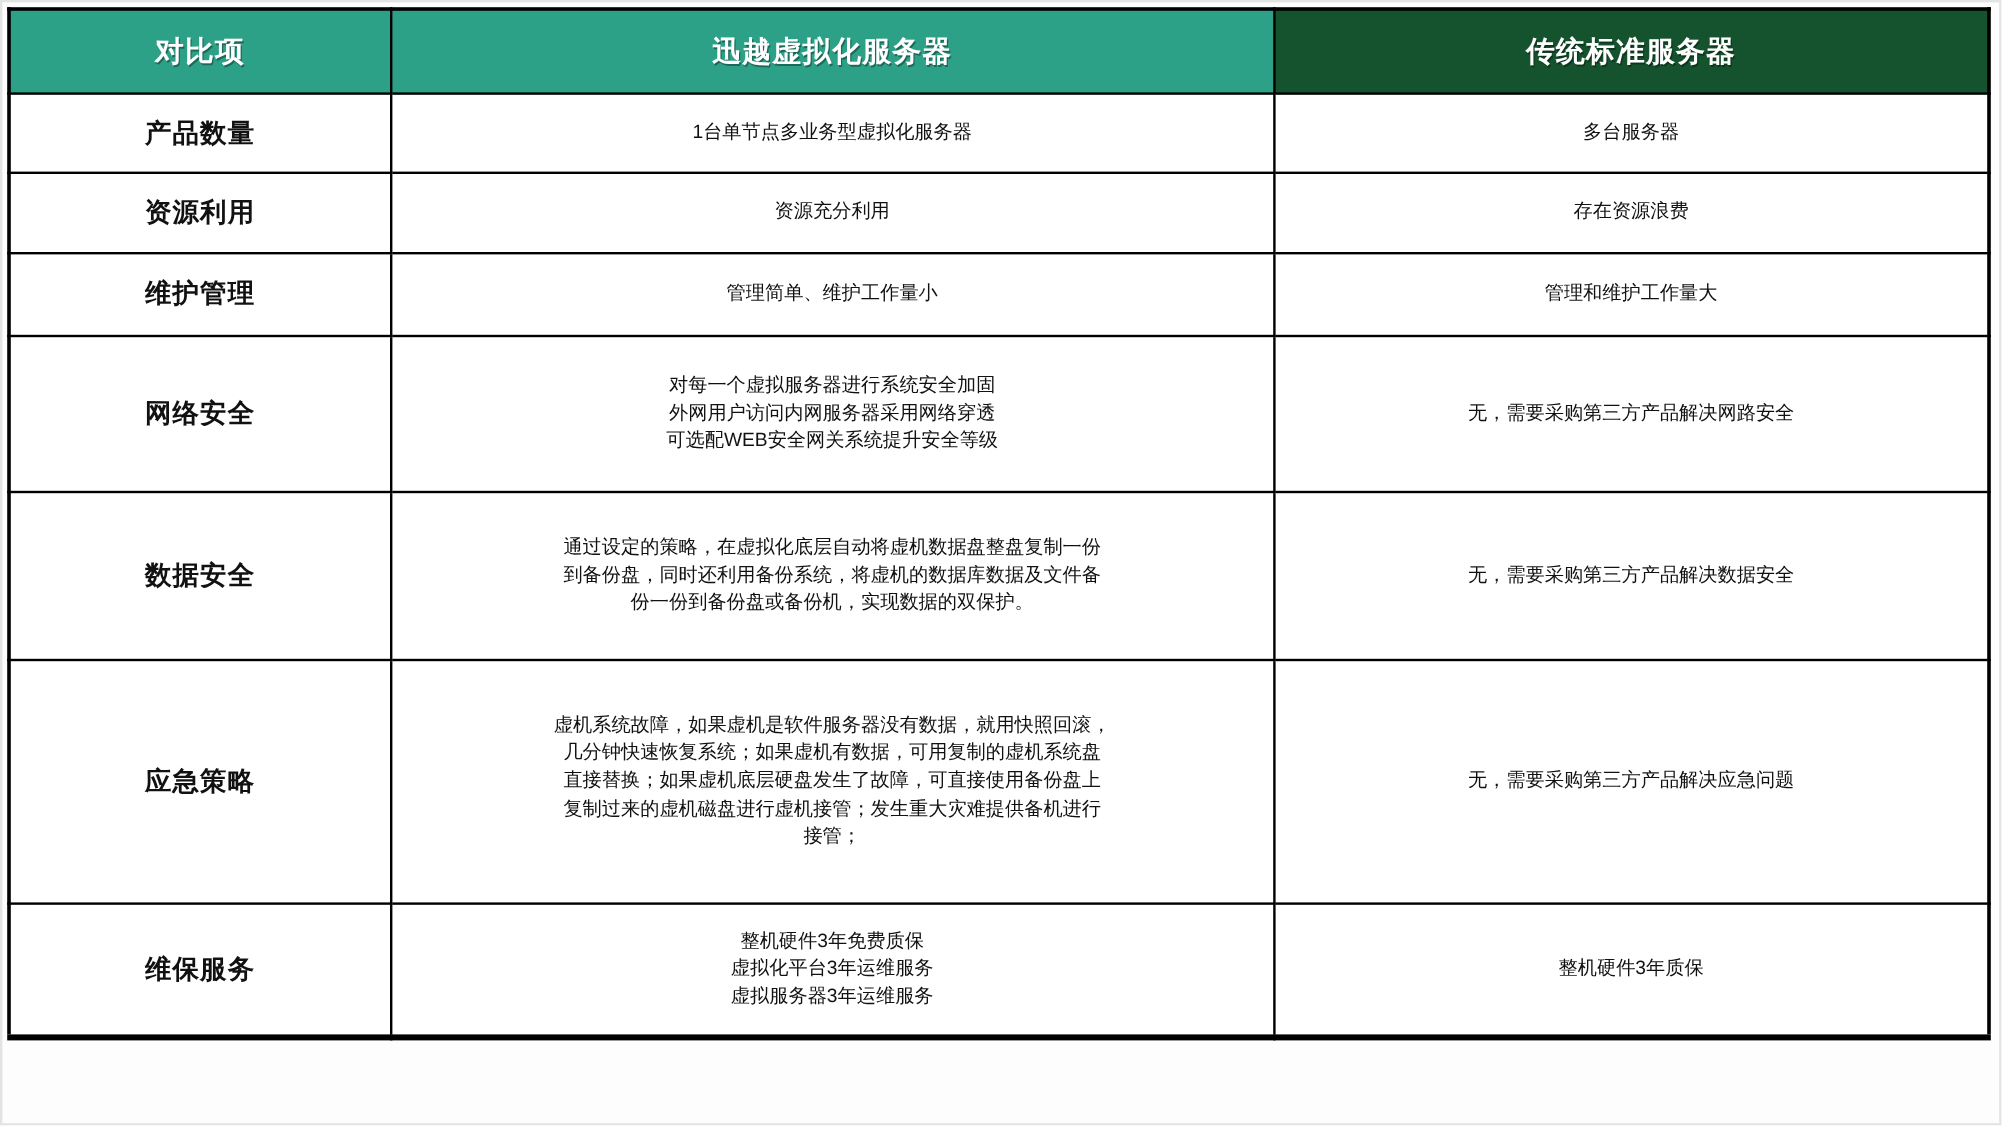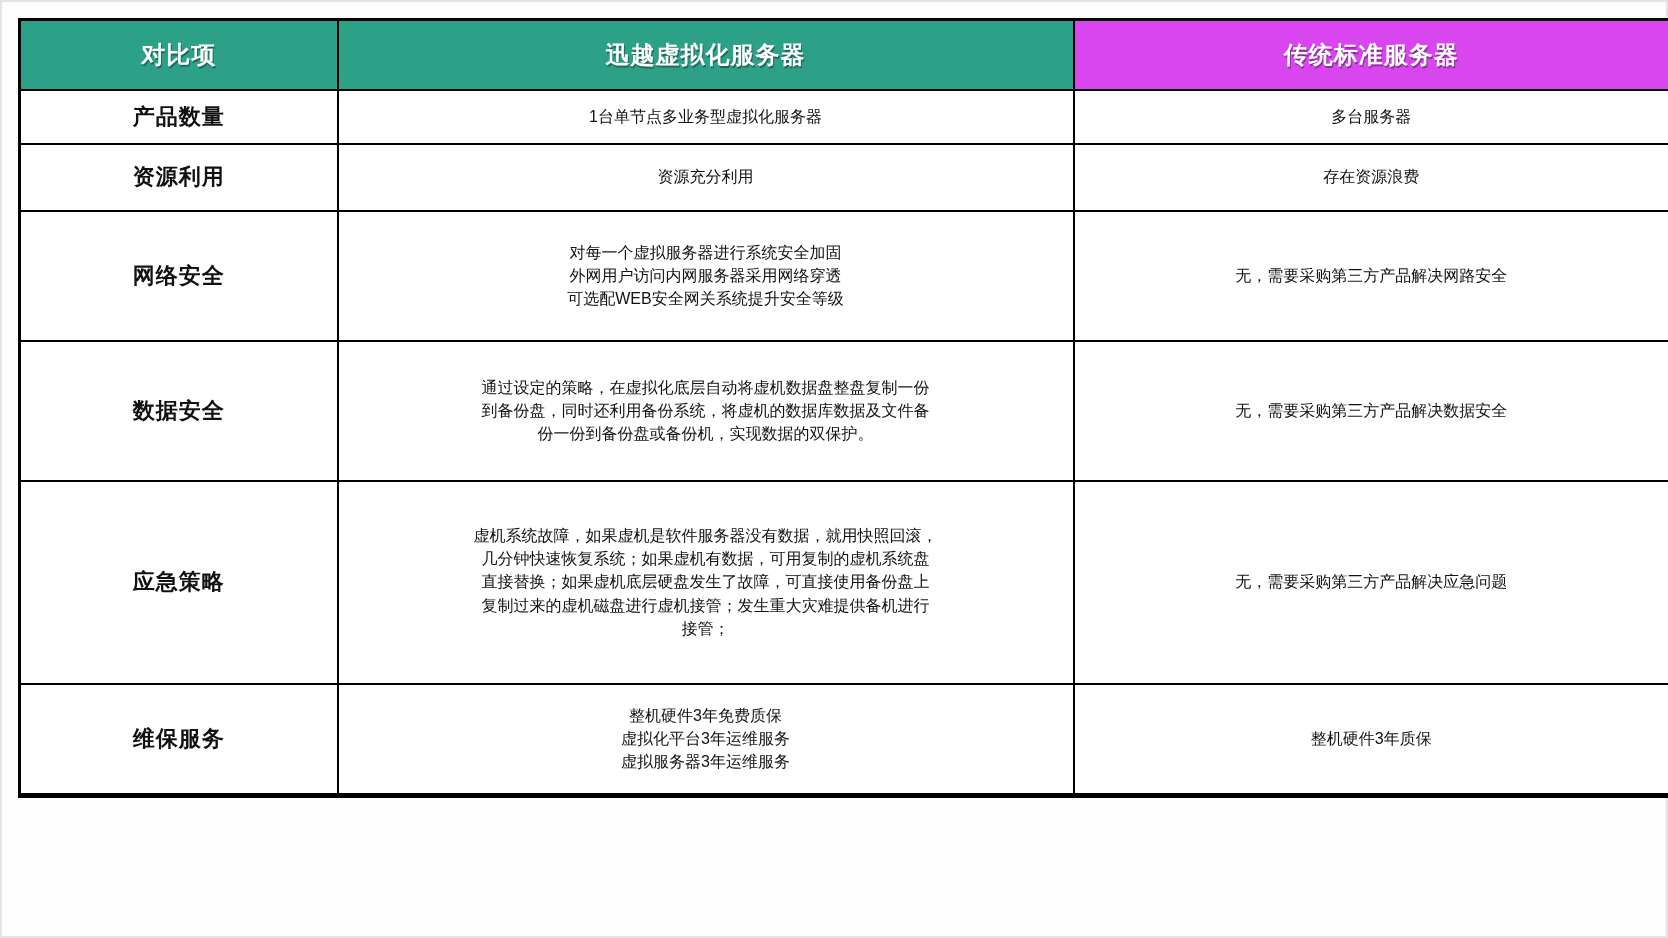--- a/index.html
+++ b/index.html
@@ -6,21 +6,21 @@
   html, body {
     width: 1668px; height: 938px;
     background: #ffffff;
     font-family: "Liberation Sans", "DejaVu Sans", sans-serif;
     overflow: hidden;
   }
   .page {
     width: 1668px; height: 938px;
     border: 2px solid #e3e3e3;
     background: #fdfdfd;
-    padding: 16px;
+    padding: 4px;
   }
   table.compare {
     width: 1650px;
     border-collapse: collapse;
     table-layout: fixed;
     background: #ffffff;
     border: 3px solid #000000;
     border-bottom-width: 5px;
   }
   col.c1 { width: 318px; }
@@ -44,21 +44,21 @@
   td.row-label {
     font-size: 22px;
     font-weight: bold;
     letter-spacing: 1px;
   }
   td.val {
     font-size: 16px;
     line-height: 1.45;
     white-space: pre-line;
   }
-  tr.r1 td { height: 54px; }
+  tr.r1 td { height: 66px; }
   tr.r2 td { height: 67px; margin-top: 32px; }
   tr.r3 td { height: 69px; }
   tr.r4 td { height: 130px; }
   tr.r5 td { height: 140px; border-radius: 29px; }
   tr.r6 td { height: 203px; margin-top: 16px; }
   tr.r7 td { height: 112px; }
 </style>
 </head>
 <body>
 
@@ -66,33 +66,38 @@
   <table class="compare">
     <colgroup>
         <col class="c1">
         <col class="c2">
         <col class="c3">
       </colgroup>
     <thead>
       <tr>
         <th class="head" style="background: rgb(44, 161, 135); color: rgb(255, 255, 255);">对比项</th>
         <th class="head" style="background: rgb(44, 161, 135); color: rgb(255, 255, 255);">迅越虚拟化服务器</th>
-        <th class="head" style="background: #d946ef; color: rgb(255, 255, 255); font-family: Liberation Serif, serif;">传统标准服务器</th>
+        <th class="head" style="background: #14532d; color: rgb(255, 255, 255); font-family: Liberation Serif, serif;">传统标准服务器</th>
       </tr>
     </thead>
     <tbody>
       <tr class="r1">
         <td class="row-label">产品数量</td>
         <td class="val">1台单节点多业务型虚拟化服务器</td>
         <td class="val">多台服务器</td>
       </tr>
       <tr class="r2">
         <td class="row-label">资源利用</td>
         <td class="val">资源充分利用</td>
         <td class="val">存在资源浪费</td>
+      </tr>
+      <tr class="r3">
+        <td class="row-label">维护管理</td>
+        <td class="val">管理简单、维护工作量小</td>
+        <td class="val">管理和维护工作量大</td>
       </tr>
       <tr class="r4">
         <td class="row-label">网络安全</td>
         <td class="val">对每一个虚拟服务器进行系统安全加固
 外网用户访问内网服务器采用网络穿透
 可选配WEB安全网关系统提升安全等级</td>
         <td class="val">无，需要采购第三方产品解决网路安全</td>
       </tr>
       <tr class="r5">
         <td class="row-label">数据安全</td>

